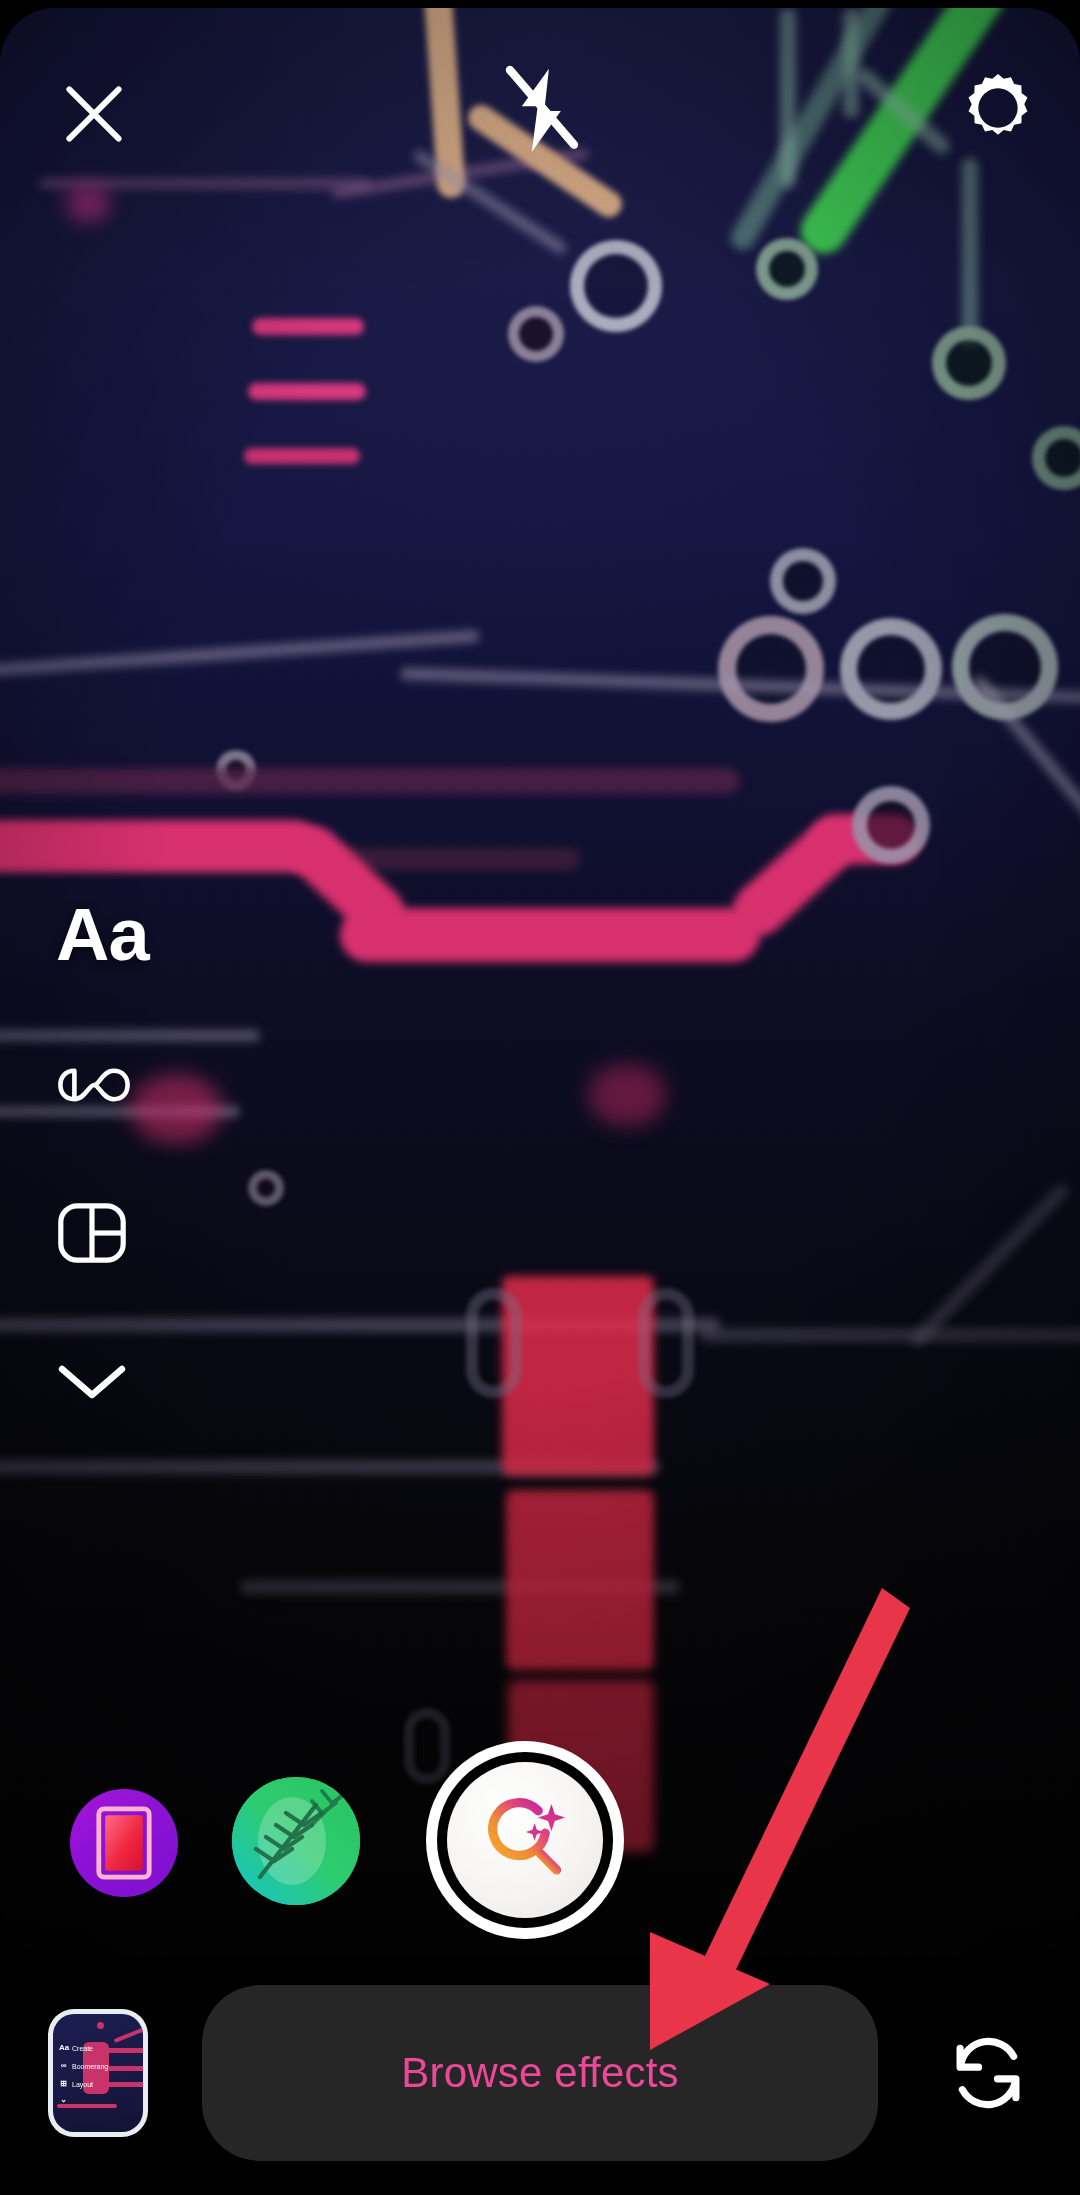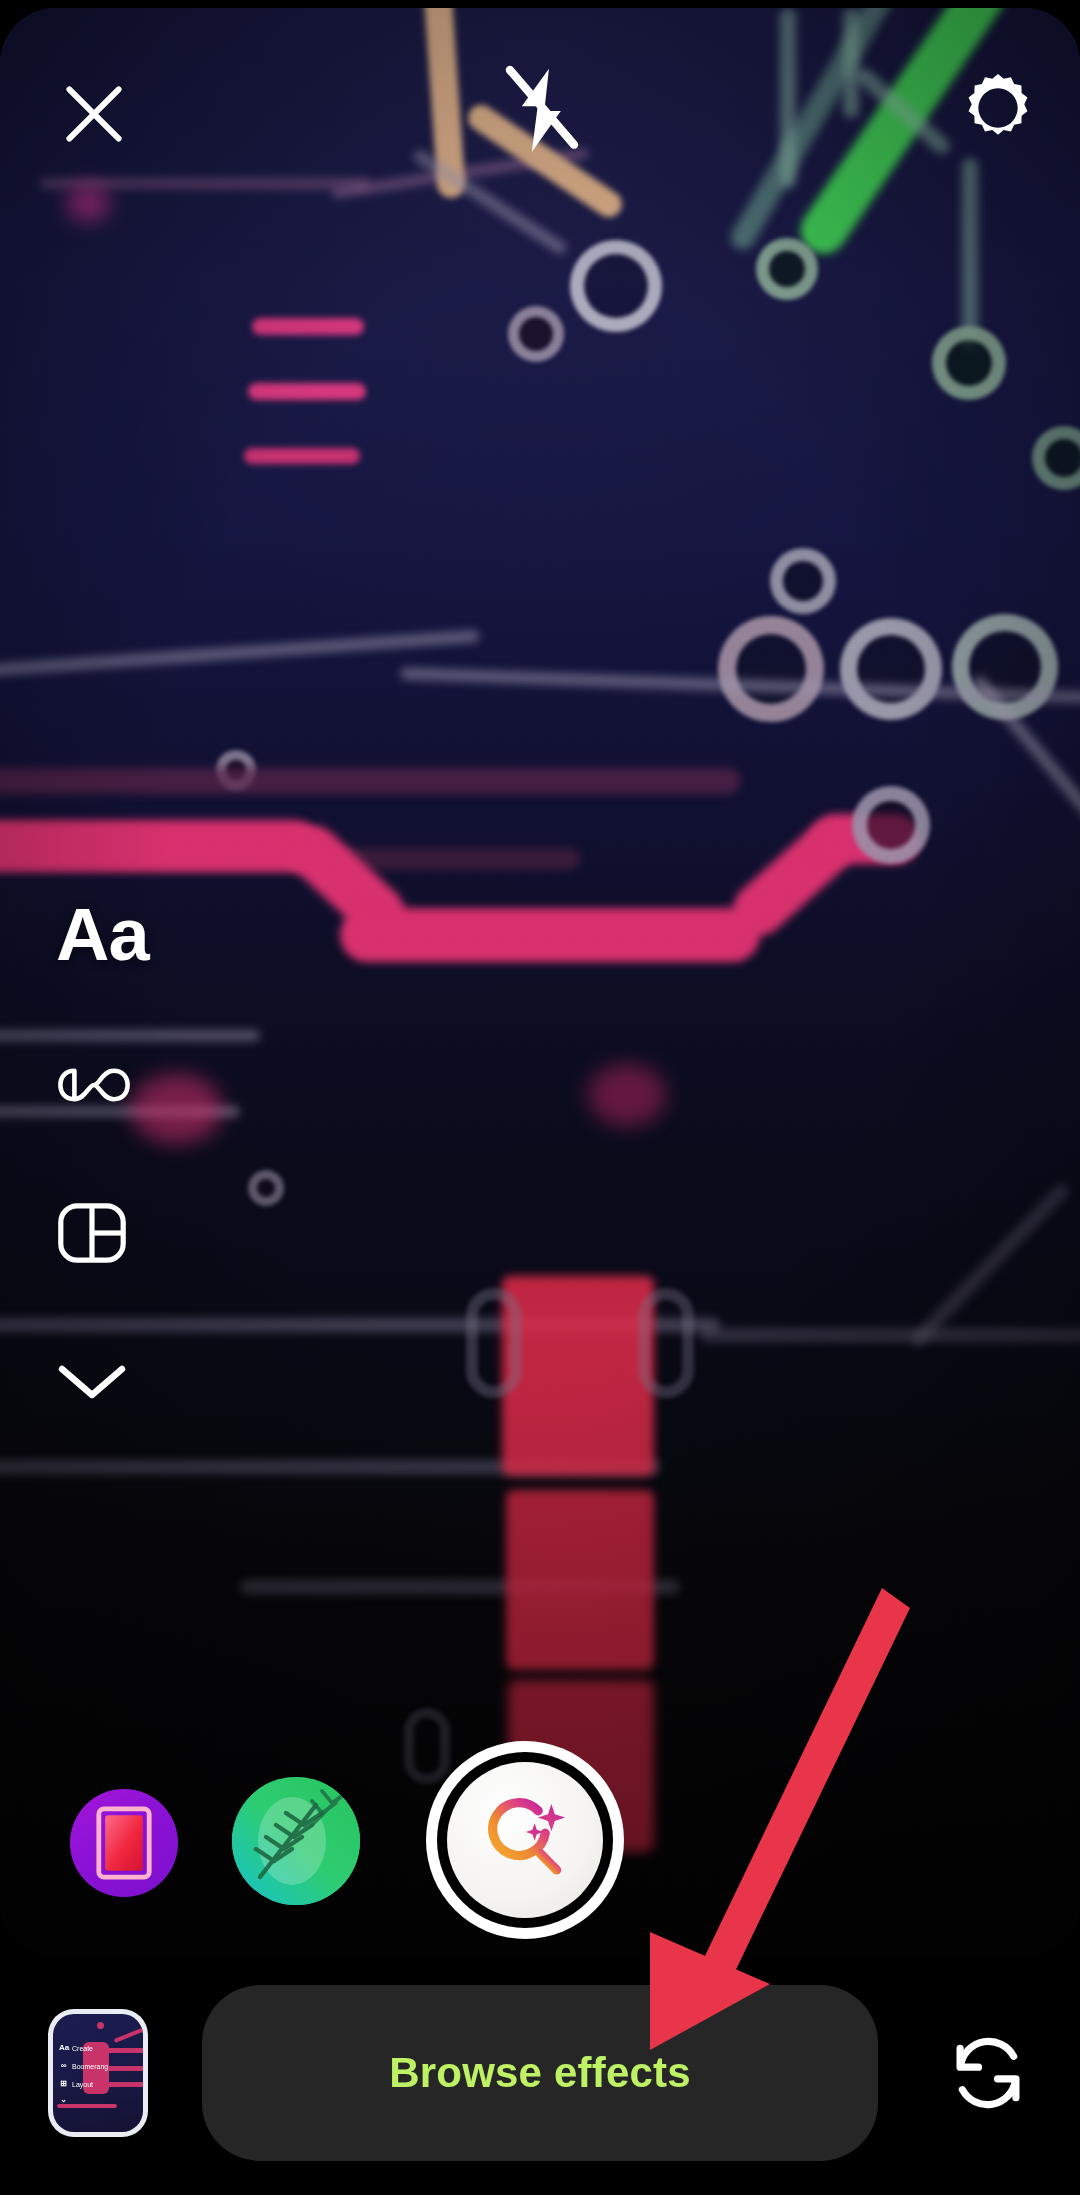--- a/index.html
+++ b/index.html
@@ -244,24 +244,24 @@
     position: absolute;
     left: 202px; top: 28px;
     width: 676px; height: 176px;
     border-radius: 58px;
     background: #262626;
     display: flex;
     align-items: center;
     justify-content: center;
   }
   #browse-label {
-    color: #bef264;
+    color: #ec4899;
     font-family: "Liberation Sans", sans-serif;
     font-size: 42px;
-    font-weight: 700;
+    font-weight: 400;
     letter-spacing: .2px;
   }
 
   #flip-btn {
     position: absolute;
     left: 930px; top: 58px;
     width: 116px; height: 116px;
     display: flex;
     align-items: center;
     justify-content: center;

